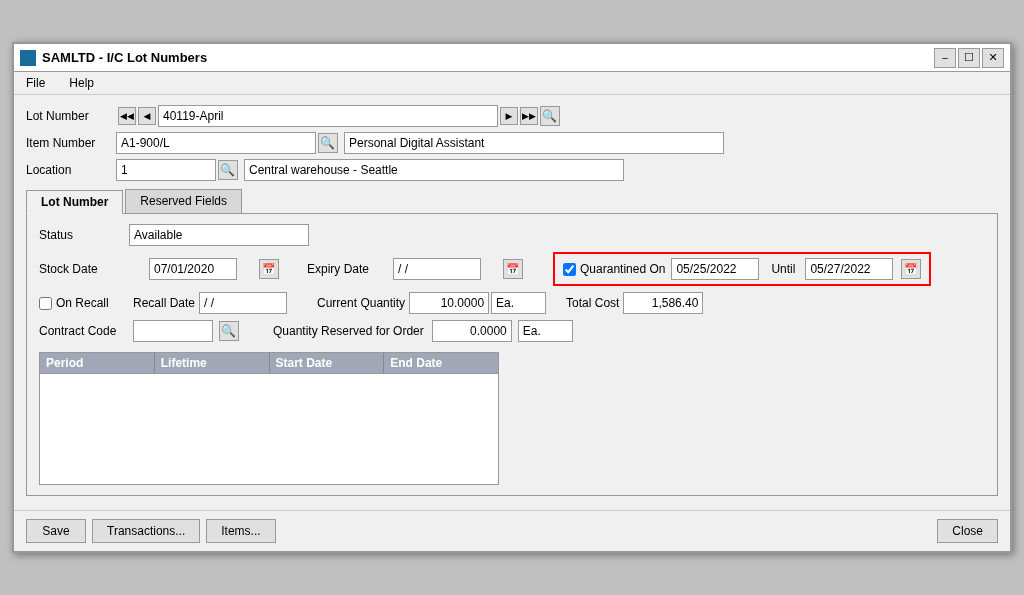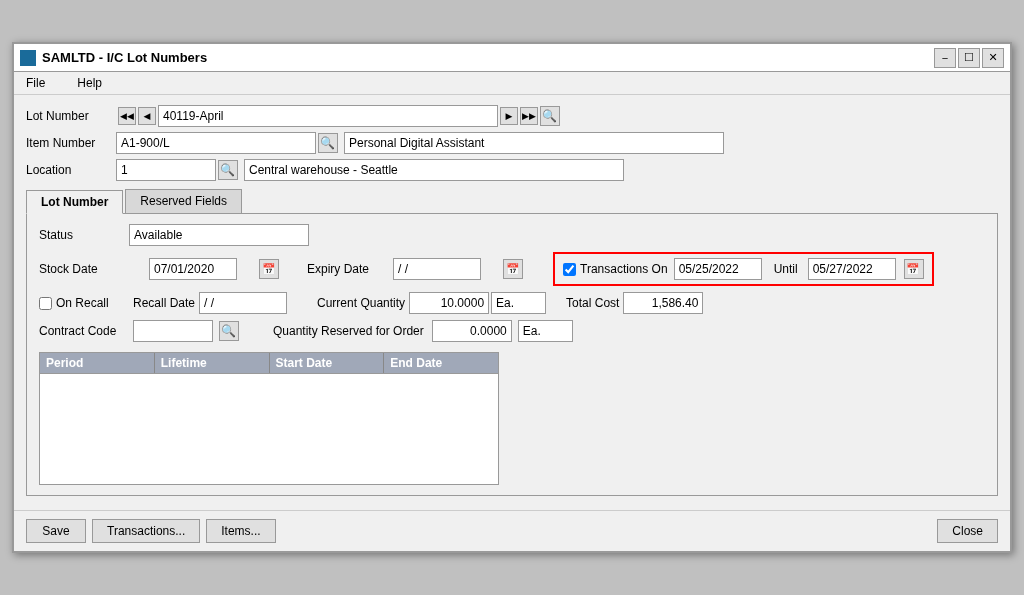--- a/index.html
+++ b/index.html
@@ -55,21 +55,21 @@
       align-items: center;
       justify-content: center;
       cursor: pointer;
       font-size: 11px;
     }
     .menu-bar {
       background: #f0f0f0;
       border-bottom: 1px solid #ccc;
       padding: 2px 8px;
       display: flex;
-      gap: 24px;
+      gap: 16px;
     }
     .menu-item {
       padding: 2px 4px;
       cursor: pointer;
       font-size: 12px;
     }
     .content {
       padding: 10px 12px;
     }
     .form-row {
@@ -333,21 +333,21 @@
         <div class="form-label">Stock Date</div>
         <input class="field-input date-input" type="text" value="07/01/2020" style="">
         <div class="cal-btn">📅</div>
         <span class="inline-label" style="margin-left:8px;">Expiry Date</span>
         <input class="field-input date-input" type="text" value="/ /" style="">
         <div class="cal-btn">📅</div>
 
         <div class="quarantine-box" style="margin-left:10px;">
           <label class="checkbox-label">
             <input type="checkbox" class="checkbox-input" checked="" style="">
-            <span>Transactions On</span>
+            <span>Quarantined On</span>
           </label>
           <input class="field-input date-input" type="text" value="05/25/2022" style="">
           <span class="inline-label" style="margin-left:6px;">Until</span>
           <input class="field-input date-input" type="text" value="05/27/2022" style="">
           <div class="cal-btn">📅</div>
         </div>
       </div>
 
       <div class="row-spacing" style="">
         <label class="checkbox-label" style="width:90px;">

